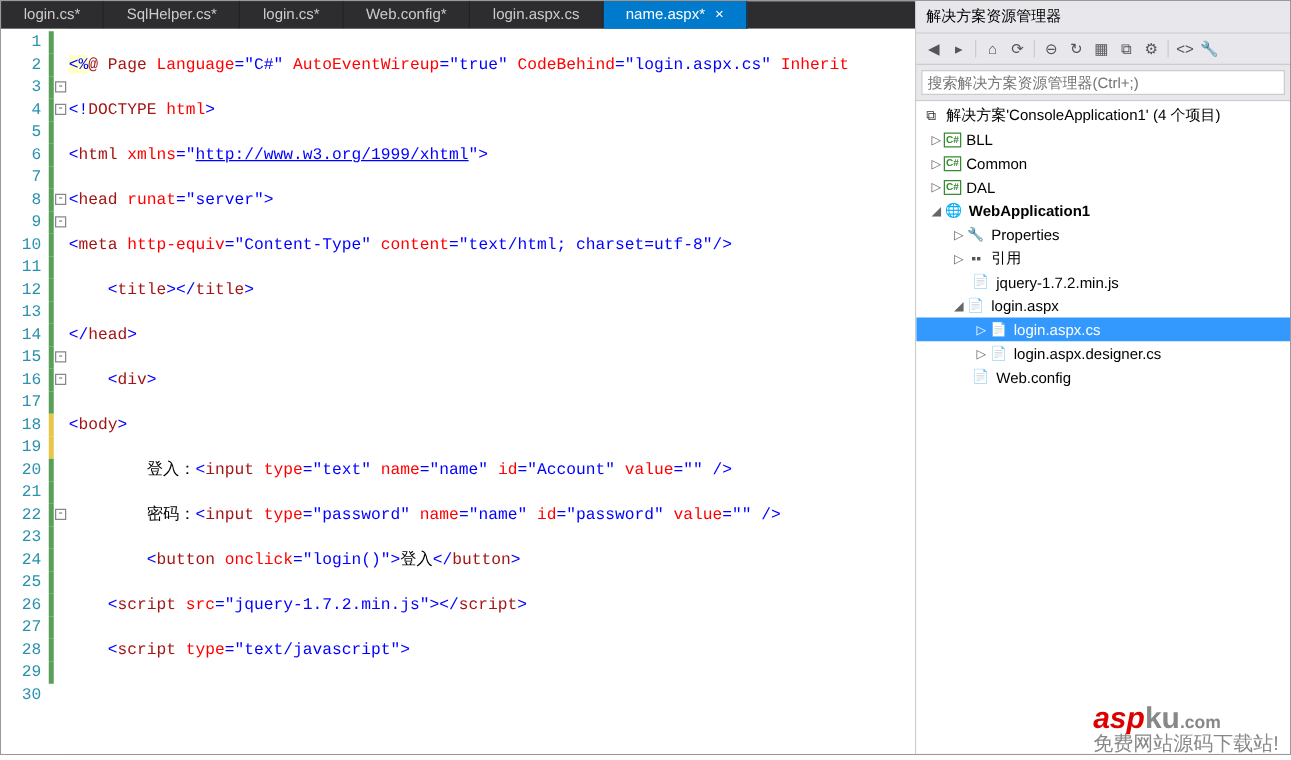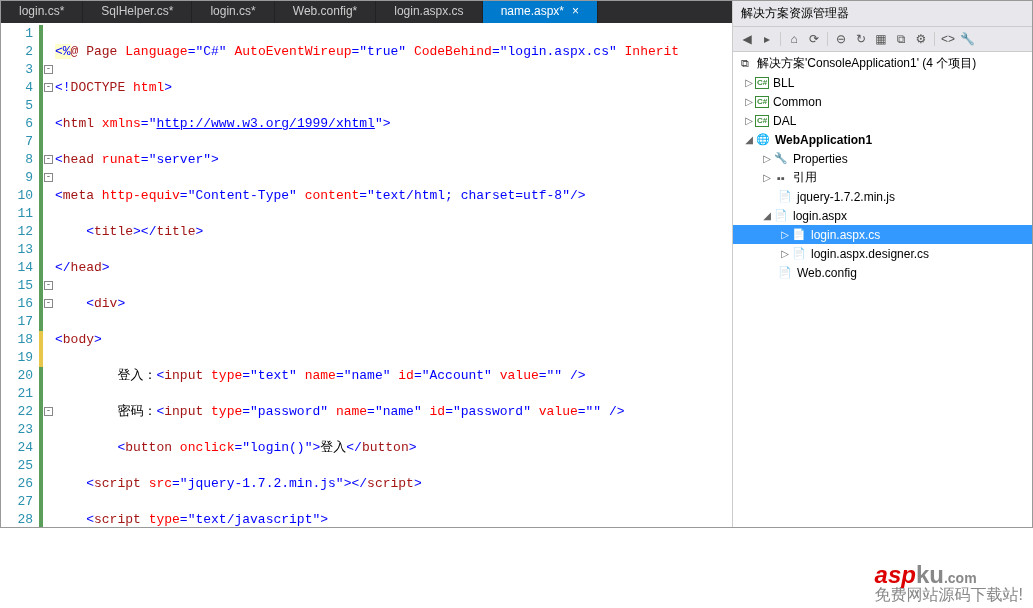--- a/index.html
+++ b/index.html
@@ -1,17 +1,17 @@
 <!DOCTYPE html>
 <html><head>
 <meta charset="utf-8">
 <style>
 *{box-sizing:border-box;margin:0;padding:0}
 body{font-family:Consolas,"Courier New",monospace;font-size:13px;background:#fff;overflow:hidden}
-.container{display:flex;width:1033px;height:528px;border:1px solid #999}
+.container{display:flex;width:1033px;height:604px;border:1px solid #999}
 .editor-pane{flex:1;display:flex;flex-direction:column;min-width:0;background:#fff}
 .tabs{display:flex;background:#2d2d30;height:22px;color:#fff;font-family:"Segoe UI",sans-serif;font-size:12px}
 .tab{padding:3px 18px;background:#2d2d30;color:#ccc;border-right:1px solid #222;cursor:pointer;white-space:nowrap}
 .tab.active{background:#007acc;color:#fff;position:relative}
 .tab-close{margin-left:8px;cursor:pointer}
 .code-area{flex:1;display:flex;overflow:hidden;background:#fff}
 .gutter{width:38px;background:#fff;text-align:right;padding-right:6px;color:#2b91af;font-size:13px;line-height:18px;padding-top:2px;user-select:none}
 .gutter div{height:18px}
 .markers{width:14px;background:#fff;line-height:18px;padding-top:2px}
 .markers div{height:18px;position:relative}
@@ -236,20 +236,23 @@
     <span class="tb-sep"></span>
     <span class="tb-btn">⊖</span>
     <span class="tb-btn">↻</span>
     <span class="tb-btn">▦</span>
     <span class="tb-btn">⧉</span>
     <span class="tb-btn">⚙</span>
     <span class="tb-sep"></span>
     <span class="tb-btn">&lt;&gt;</span>
     <span class="tb-btn">🔧</span>
   </div>
+  <div class="search-box">
+    <input class="search-input" placeholder="搜索解决方案资源管理器(Ctrl+;)" style="">
+  </div>
   <div class="tree">
     <div class="tree-item" style="padding-left:4px">
           <span class="tree-icon icon-solution">⧉</span>
           <span>解决方案'ConsoleApplication1' (4 个项目)</span>
         </div>
     <div class="tree-item" style="padding-left:10px">
           <span class="tree-arrow">▷</span>
           <span class="tree-icon icon-cs">C#</span>
           <span>BLL</span>
         </div>

